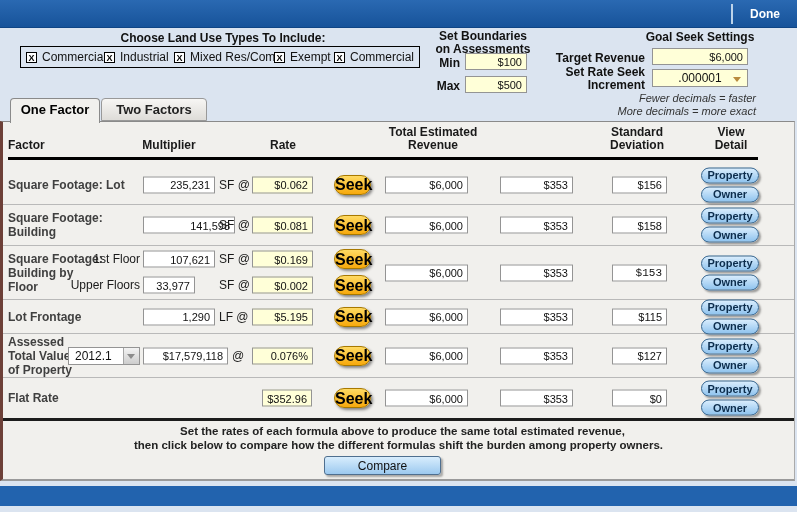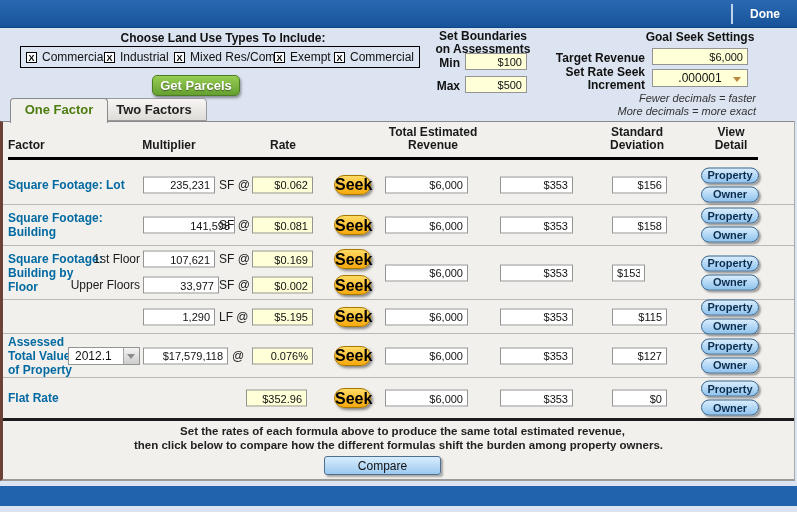--- a/index.html
+++ b/index.html
@@ -31,35 +31,35 @@
     font-family:inherit; font-size:11px; color:#111; text-align:right; padding:0 4px; }
   .field.yellow { background:#ffffd8; }
   .tri { position:absolute; width:0; height:0; border-left:4px solid transparent; border-right:4px solid transparent; border-top:5px solid #8c8c8c; }
   .hint { position:absolute; left:556px; width:200px; font-size:11px; font-style:italic; color:#333; text-align:right; }
 
   .inc-dd { position:absolute; left:652px; top:69px; width:96px; height:18px; border:1px solid #949494; background:#ffffd8;
     font-size:12px; color:#111; text-align:center; line-height:16px; cursor:pointer; }
 
   
   .tab { position:absolute; top:98px; height:23px; font-size:13px; font-weight:bold; text-align:center; line-height:22px; cursor:pointer; }
-  .tab-active { left:10px; width:98px; height:25px; background:#f1f0ed; border:1px solid #8a8a8a; border-bottom:none;
-    border-radius:4px 4px 0 0; color:#4d7c0f; z-index:3; }
+  .tab-active { left:10px; width:90px; height:25px; background:#f1f0ed; border:1px solid #8a8a8a; border-bottom:none;
+    border-radius:4px 4px 0 0; color:#000000; z-index:3; }
   .tab-inactive { left:101px; width:106px; background:linear-gradient(#f7f6f4,#dedcd8); border:1px solid #999;
     border-radius:4px 4px 0 0; color:#222; }
 
   
   .panel { position:absolute; left:0; top:121px; width:795px; height:360px; background:#f1f0ed;
     border-top:1px solid #8a8a8a; border-right:1px solid #aaa; border-bottom:2px solid #9a9a9a; border-left:3px solid #6d4038; z-index:2; }
   .th { position:absolute; font-size:12px; font-weight:bold; color:#1a1a1a; white-space:pre-line; text-align:center; line-height:13px; }
   .black-line { position:absolute; left:5px; top:35px; width:750px; height:3px; background:#000; }
 
   .row { position:absolute; left:0; right:0; border-bottom:1px solid #b9b9b9; }
   .row.last { border-bottom:none; }
   .vc { top:50%; transform:translateY(-50%); }
-  .factor { position:absolute; left:5px; width:132px; font-size:12px; font-weight:bold; color:#0369a1; white-space:pre-line; line-height:14px; }
+  .factor { position:absolute; left:5px; width:132px; font-size:12px; font-weight:bold; color:#404040; white-space:pre-line; line-height:14px; }
   .unit { position:absolute; font-size:12px; color:#1a1a1a; }
   .sub-label { position:absolute; left:55px; width:82px; text-align:right; font-size:12px; color:#1a1a1a; }
   .sub-row { position:absolute; left:0; right:0; height:22px; }
 
   .seek-btn { position:absolute; left:331px; width:37px; height:20px; border:1px solid #a87900; border-radius:10px;
     background:linear-gradient(#ffda62,#f7a90c); font-family:inherit; font-size:16px; font-weight:bold; color:#000;
     box-shadow:2px 2px 3px rgba(0,0,0,.45); cursor:pointer; line-height:17px; }
   .view-stack { position:absolute; left:698px; display:flex; flex-direction:column; gap:3px; }
   .detail-btn { width:58px; height:16px; border:1px solid #33648f; border-radius:8px;
     background:linear-gradient(#d9edfd,#8fc3ee); font-family:inherit; font-size:11px; font-weight:bold; color:#0c2d4d;
@@ -103,21 +103,20 @@
     </span>
     <span class="lu-item" style="left:253px;">
       <span class="cb">X</span>
       <span>Exempt</span>
     </span>
     <span class="lu-item" style="left:313px;">
       <span class="cb">X</span>
       <span>Commercial</span>
     </span>
   </div>
-  <button class="get-parcels">Get Parcels</button>
 
   <div class="section-title" style="left:408px;top:30px;width:150px;">Set Boundaries
 on Assessments</div>
   <div class="ctl-label" style="left:425px;top:56px;width:35px;text-align:right;">Min</div>
   <input class="field yellow" style="left: 465px; top: 53px; width: 62px;" readonly="" value="$100">
   <div class="ctl-label" style="left:425px;top:79px;width:35px;text-align:right;">Max</div>
   <input class="field yellow" style="left: 465px; top: 76px; width: 62px;" readonly="" value="$500">
 
   <div class="section-title" style="left:625px;top:31px;width:150px;">Goal Seek Settings</div>
   <div class="ctl-label" style="left:535px;top:51px;width:110px;text-align:right;">Target Revenue</div>
@@ -183,35 +182,36 @@
 Floor</div>
       <div class="sub-row" style="top:2px;">
         <div class="sub-label vc">1st Floor</div>
         <input class="field vc" style="left: 140px; width: 72px;" readonly="" value="107,621">
         <div class="unit vc" style="left:216px;">SF @</div>
         <input class="field yellow vc" style="left: 249px; width: 61px;" readonly="" value="$0.169">
         <button class="seek-btn vc">Seek</button>
       </div>
       <div class="sub-row" style="top:28px;">
         <div class="sub-label vc">Upper Floors</div>
-        <input class="field vc" style="left: 140px; width: 76px;" readonly="" value="33,977">
+        <input class="field vc" style="left: 140px; width: 52px;" readonly="" value="33,977">
         <div class="unit vc" style="left:216px;">SF @</div>
         <input class="field yellow vc" style="left: 249px; width: 61px;" readonly="" value="$0.002">
         <button class="seek-btn vc">Seek</button>
       </div>
       <input class="field vc" style="left: 382px; width: 83px;" readonly="" value="$6,000">
       <input class="field vc" style="left: 497px; width: 73px;" readonly="" value="$353">
-      <input class="field vc" style="left: 609px; width: 33px;" readonly="" value="$153">
+      <input class="field vc" style="left: 609px; width: 55px; font-family: Liberation Mono, monospace;" readonly="" value="$153">
       <div class="view-stack vc">
         <button class="detail-btn">Property</button>
         <button class="detail-btn">Owner</button>
       </div>
     </div>
 
     <div class="row" style="top:178px;height:34px;">
+      <div class="factor vc">Lot Frontage</div>
       <input class="field vc" style="left: 140px; width: 72px;" readonly="" value="1,290">
       <div class="unit vc" style="left:216px;">LF @</div>
       <input class="field yellow vc" style="left: 249px; width: 61px;" readonly="" value="$5.195">
       <button class="seek-btn vc">Seek</button>
       <input class="field vc" style="left: 382px; width: 83px;" readonly="" value="$6,000">
       <input class="field vc" style="left: 497px; width: 73px;" readonly="" value="$353">
       <input class="field vc" style="left: 609px; width: 55px;" readonly="" value="$115">
       <div class="view-stack vc">
         <button class="detail-btn">Property</button>
         <button class="detail-btn">Owner</button>
@@ -236,21 +236,21 @@
       <input class="field vc" style="left: 497px; width: 73px;" readonly="" value="$353">
       <input class="field vc" style="left: 609px; width: 55px;" readonly="" value="$127">
       <div class="view-stack vc">
         <button class="detail-btn">Property</button>
         <button class="detail-btn">Owner</button>
       </div>
     </div>
 
     <div class="row last" style="top:256px;height:40px;">
       <div class="factor vc">Flat Rate</div>
-      <input class="field yellow vc" style="left: 243px; width: 61px;" readonly="" value="$352.96">
+      <input class="field yellow vc" style="left: 259px; width: 50px;" readonly="" value="$352.96">
       <button class="seek-btn vc">Seek</button>
       <input class="field vc" style="left: 382px; width: 83px;" readonly="" value="$6,000">
       <input class="field vc" style="left: 497px; width: 73px;" readonly="" value="$353">
       <input class="field vc" style="left: 609px; width: 55px;" readonly="" value="$0">
       <div class="view-stack vc">
         <button class="detail-btn">Property</button>
         <button class="detail-btn">Owner</button>
       </div>
     </div>
 

